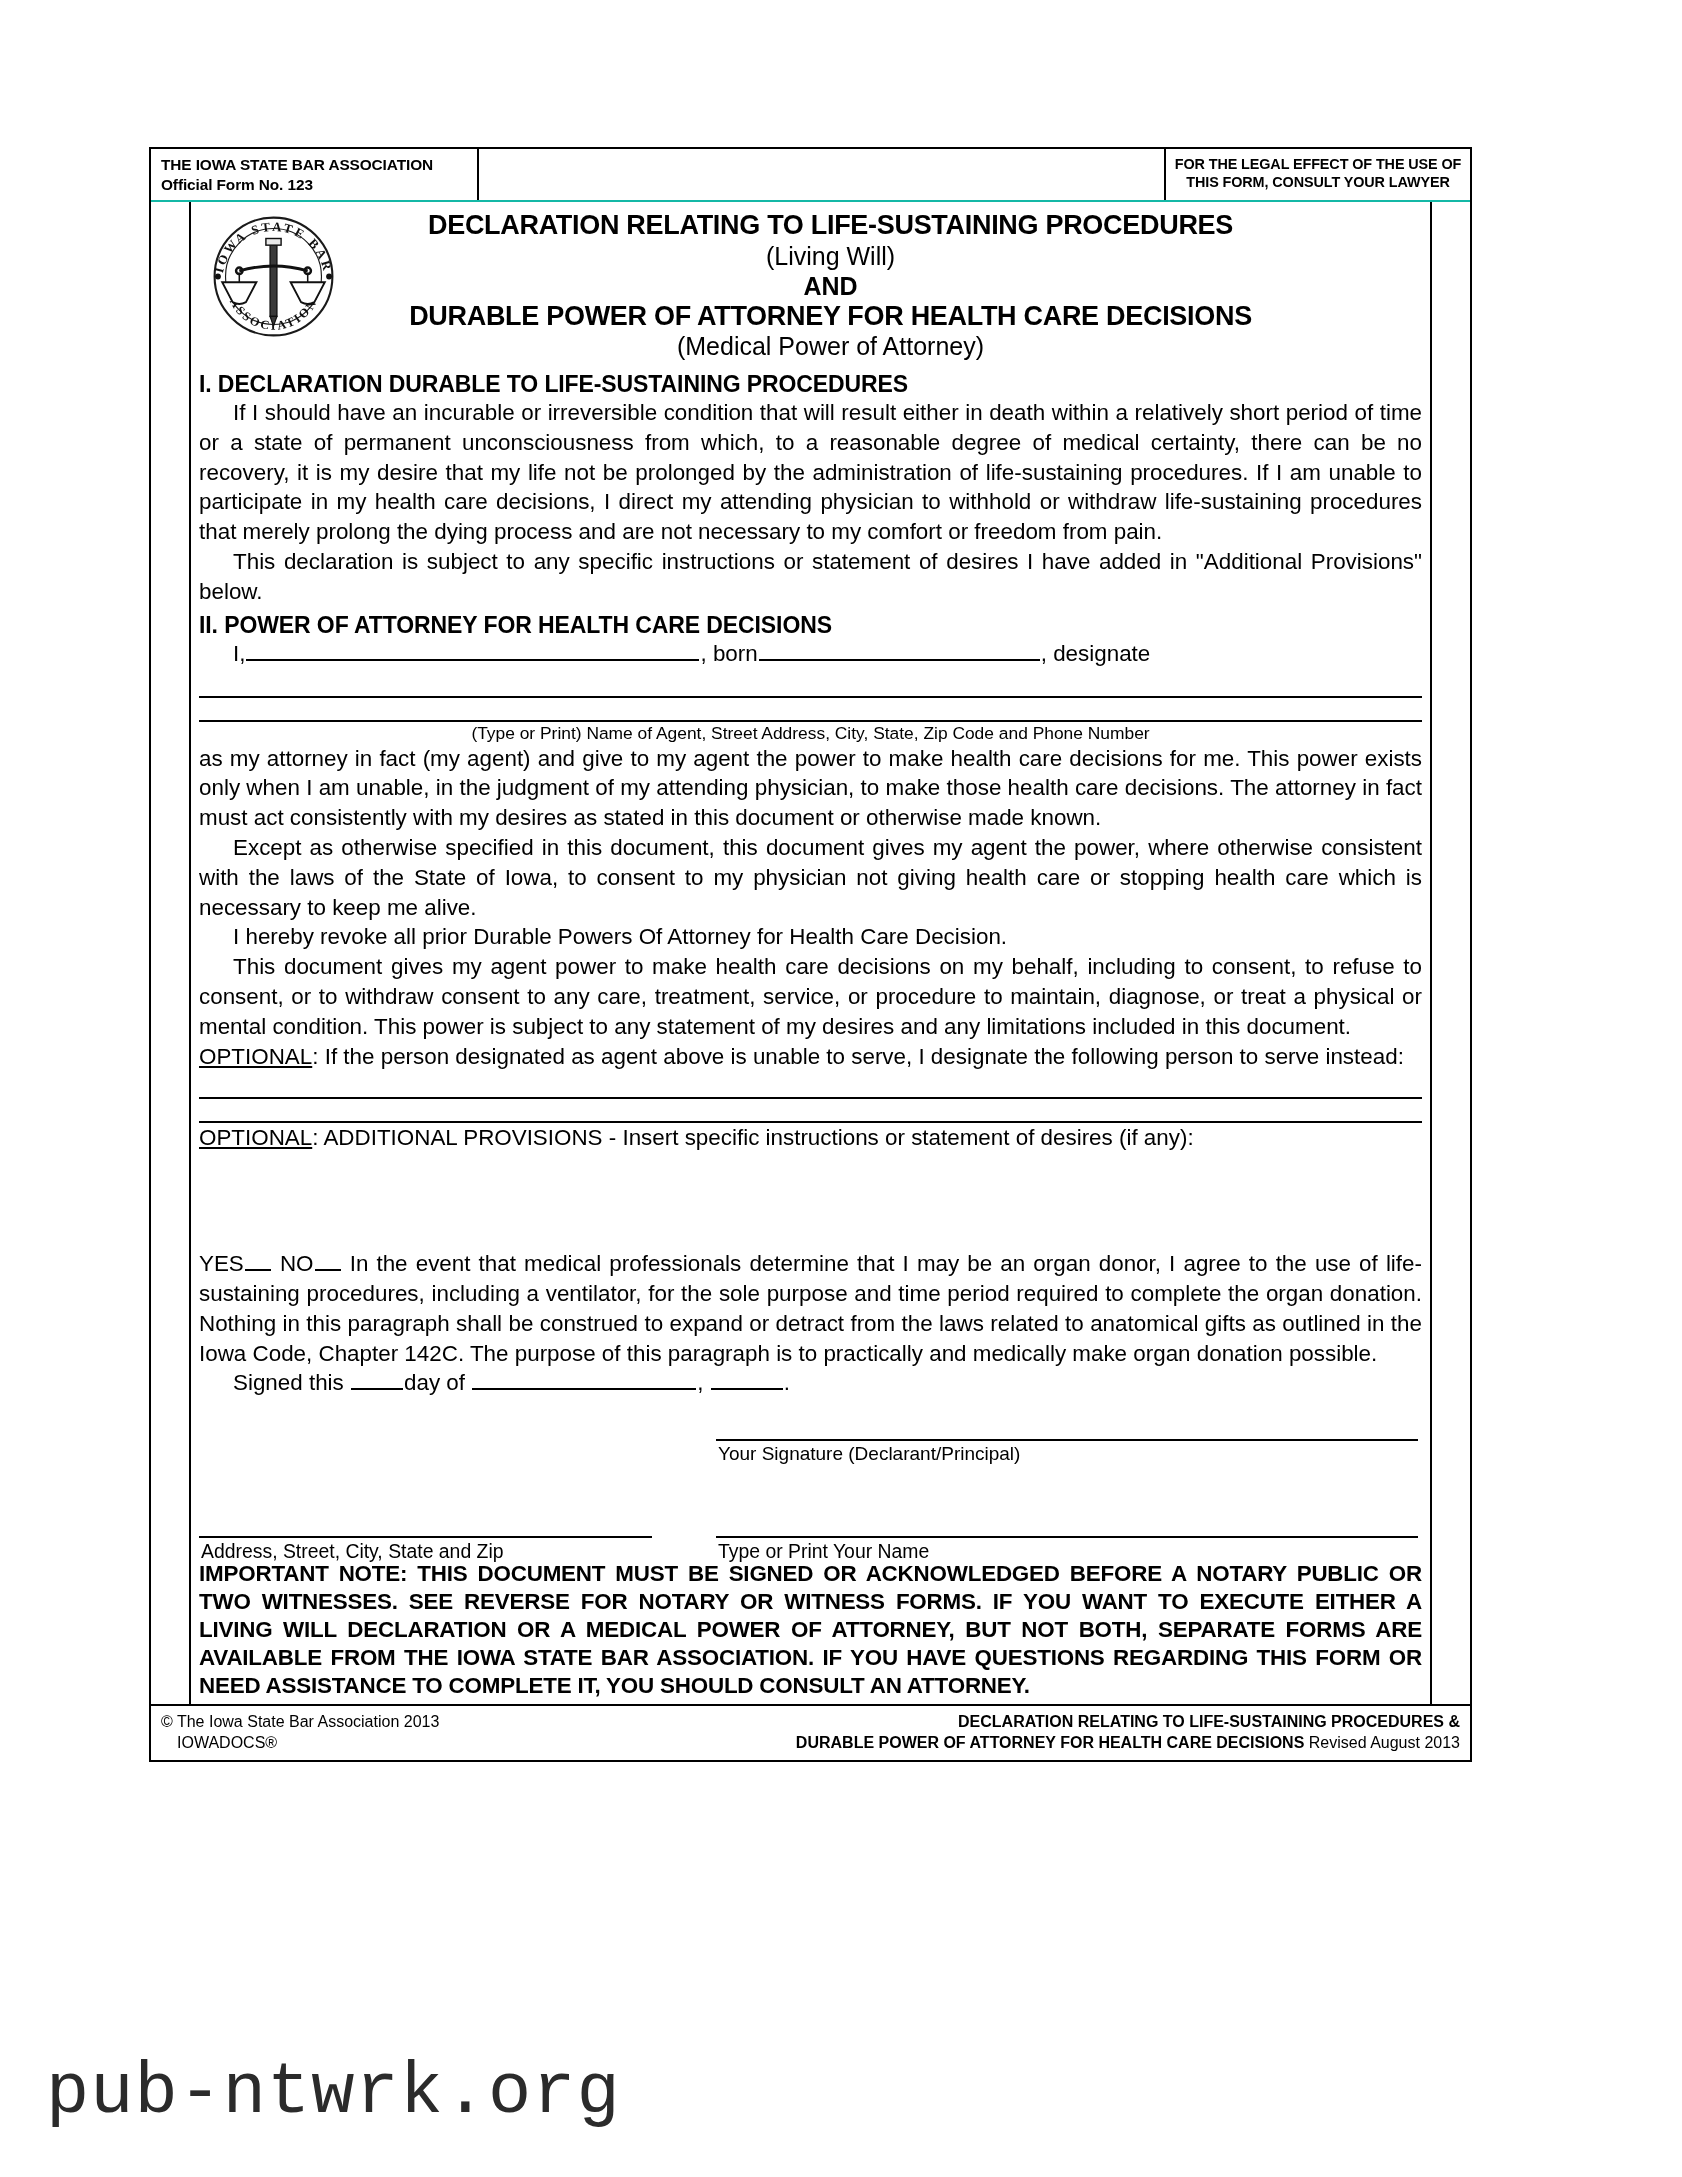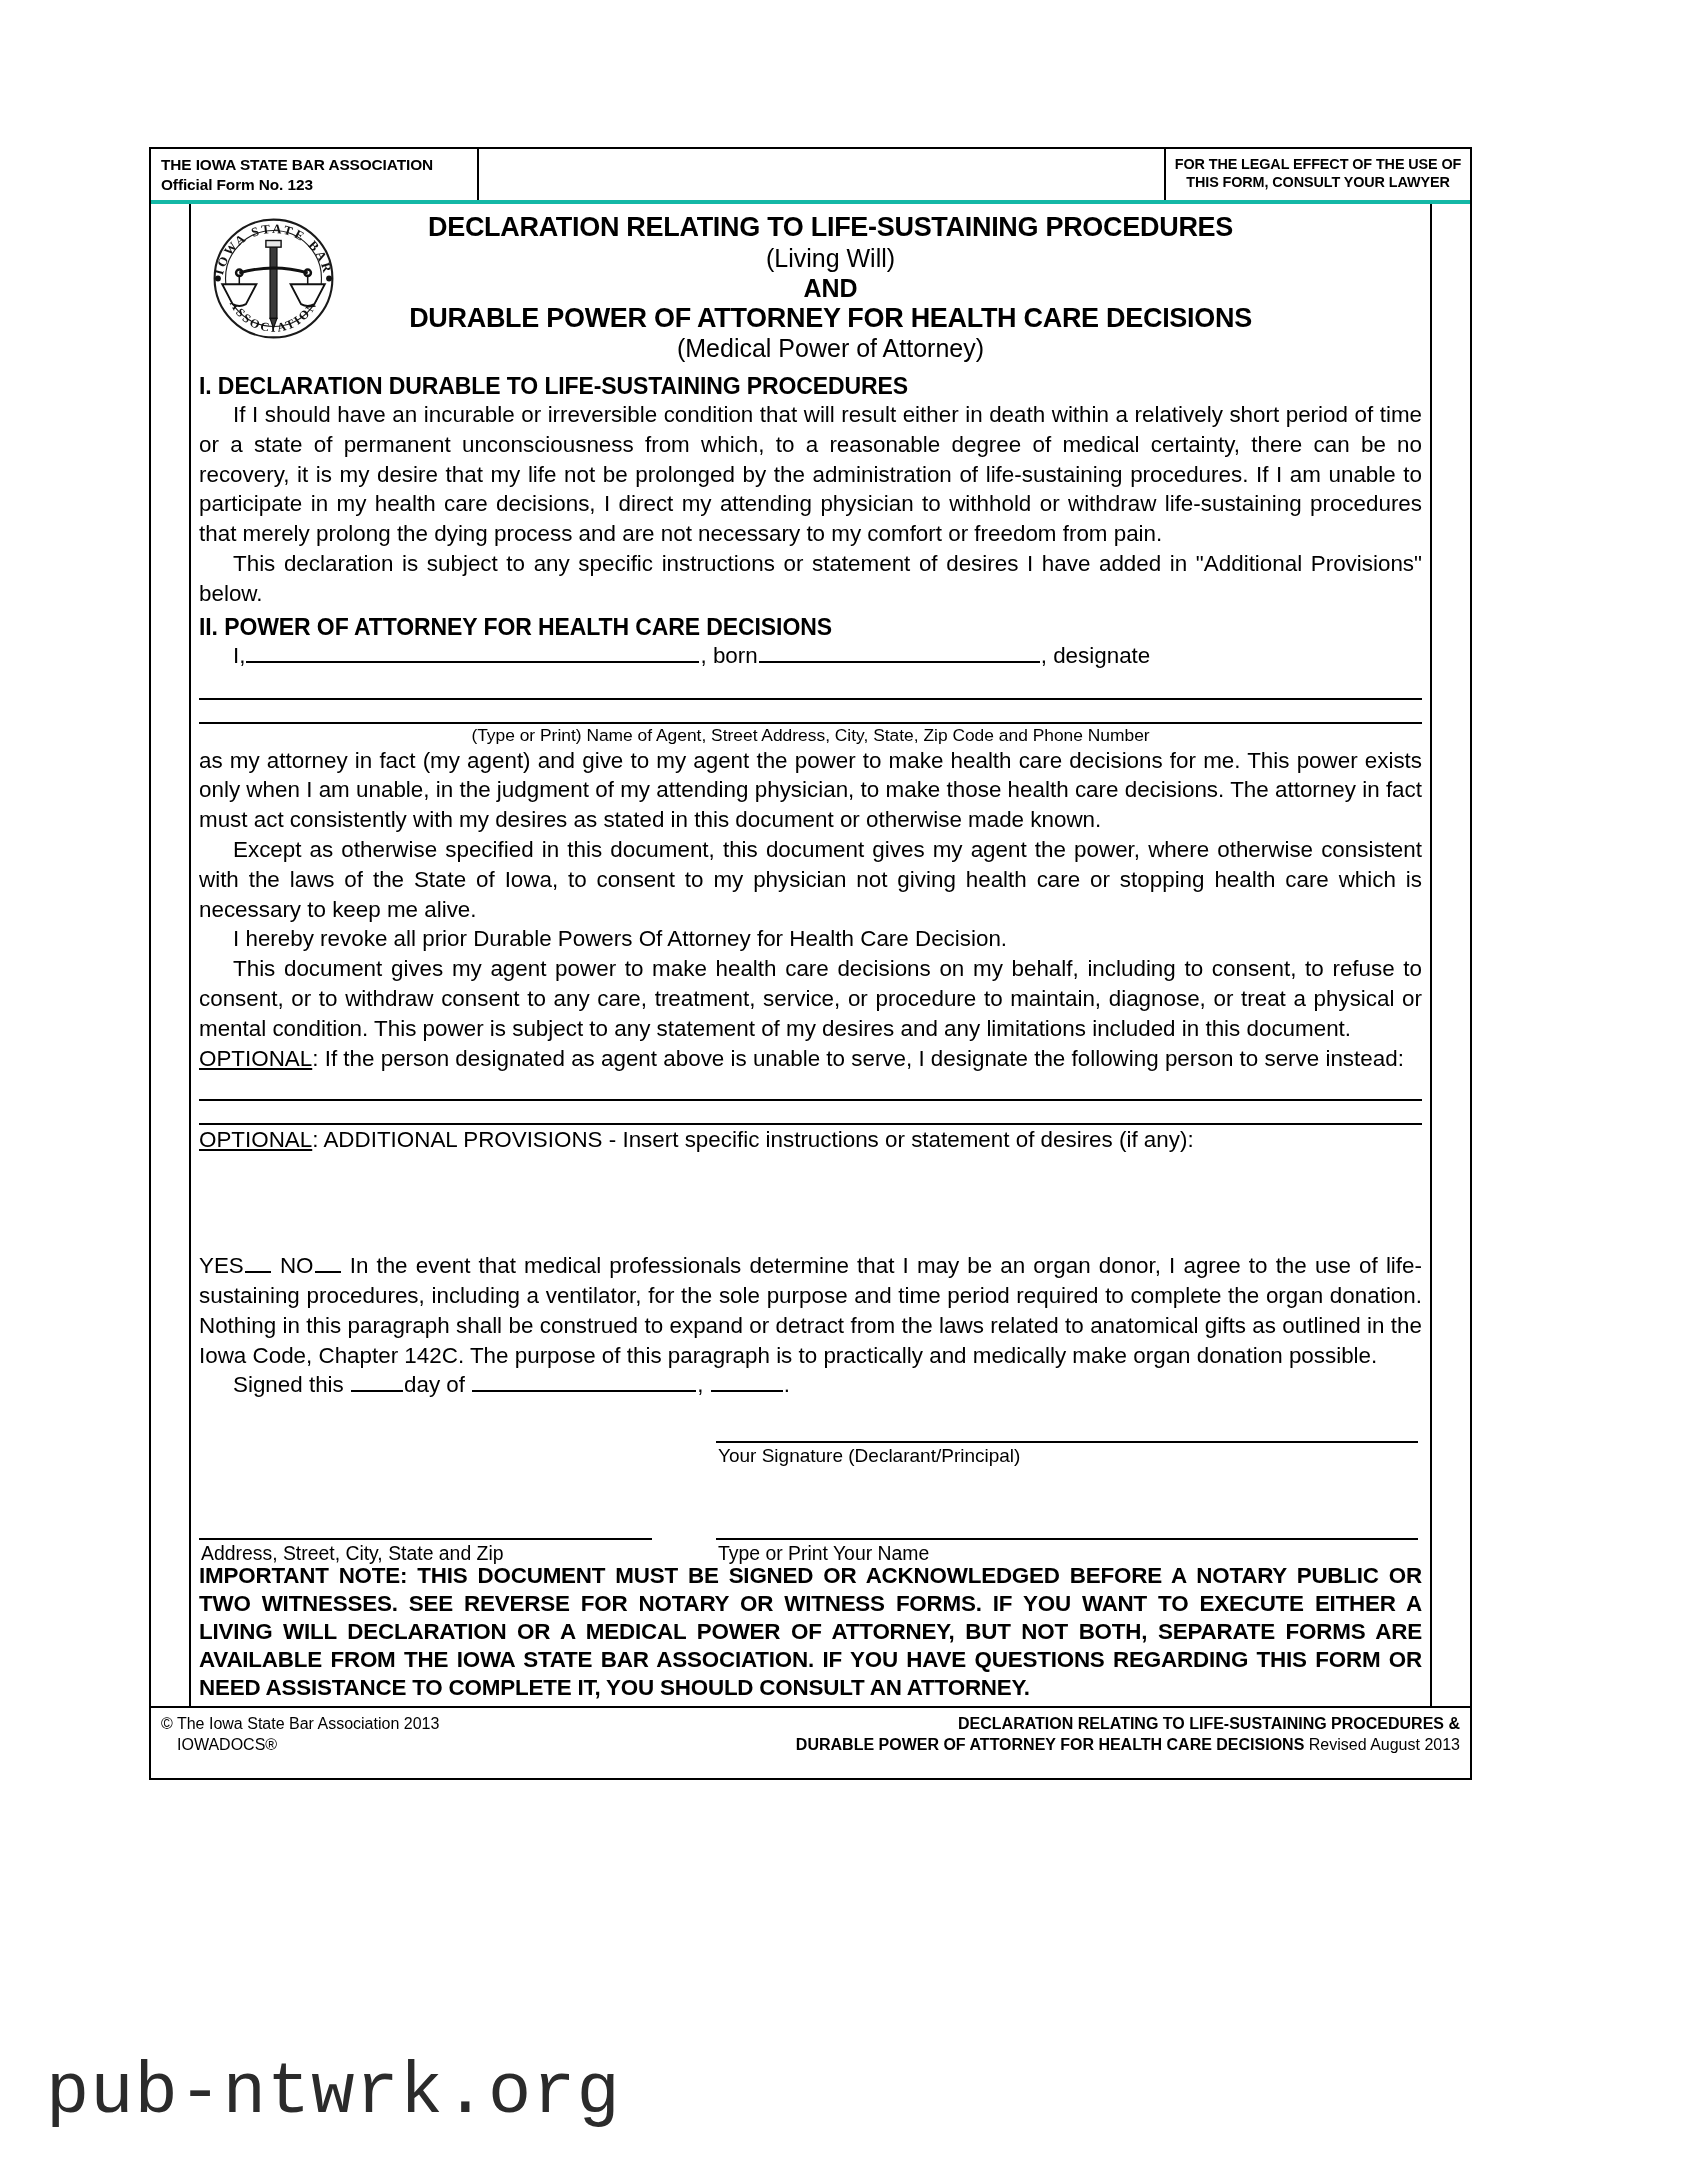--- a/index.html
+++ b/index.html
@@ -23,21 +23,21 @@
     top: 147px;
     width: 1323px;      
     border: 2px solid #000;
     box-sizing: border-box;
     background: #fff;
   }
 
   
   .masthead {
     display: flex;
-    border-bottom: 4px solid #14b8a6;
+    border-bottom: 2px solid #14b8a6;
     box-sizing: border-box;
   }
   .masthead-cell {
     box-sizing: border-box;
     padding: 6px 0 6px 10px;
   }
   .mh-left {
     width: 328px;
     border-right: 2px solid #000;
   }
@@ -217,21 +217,21 @@
     text-align: justify;
     text-justify: inter-word;
     margin: 2px 0 4px 0;
     letter-spacing: -0.2px;
   }
 
   
   .footer {
     border-top: 2px solid #000;
     display: flex;
-    padding: 5px 10px 22px 10px;
+    padding: 5px 10px 6px 10px;
     box-sizing: border-box;
   }
   .footer-left {
     width: 46%;
     font-size: 16px;
     line-height: 1.35;
   }
   .footer-left .l2 { padding-left: 16px; }
   .footer-right {
     flex: 1 1 auto;

